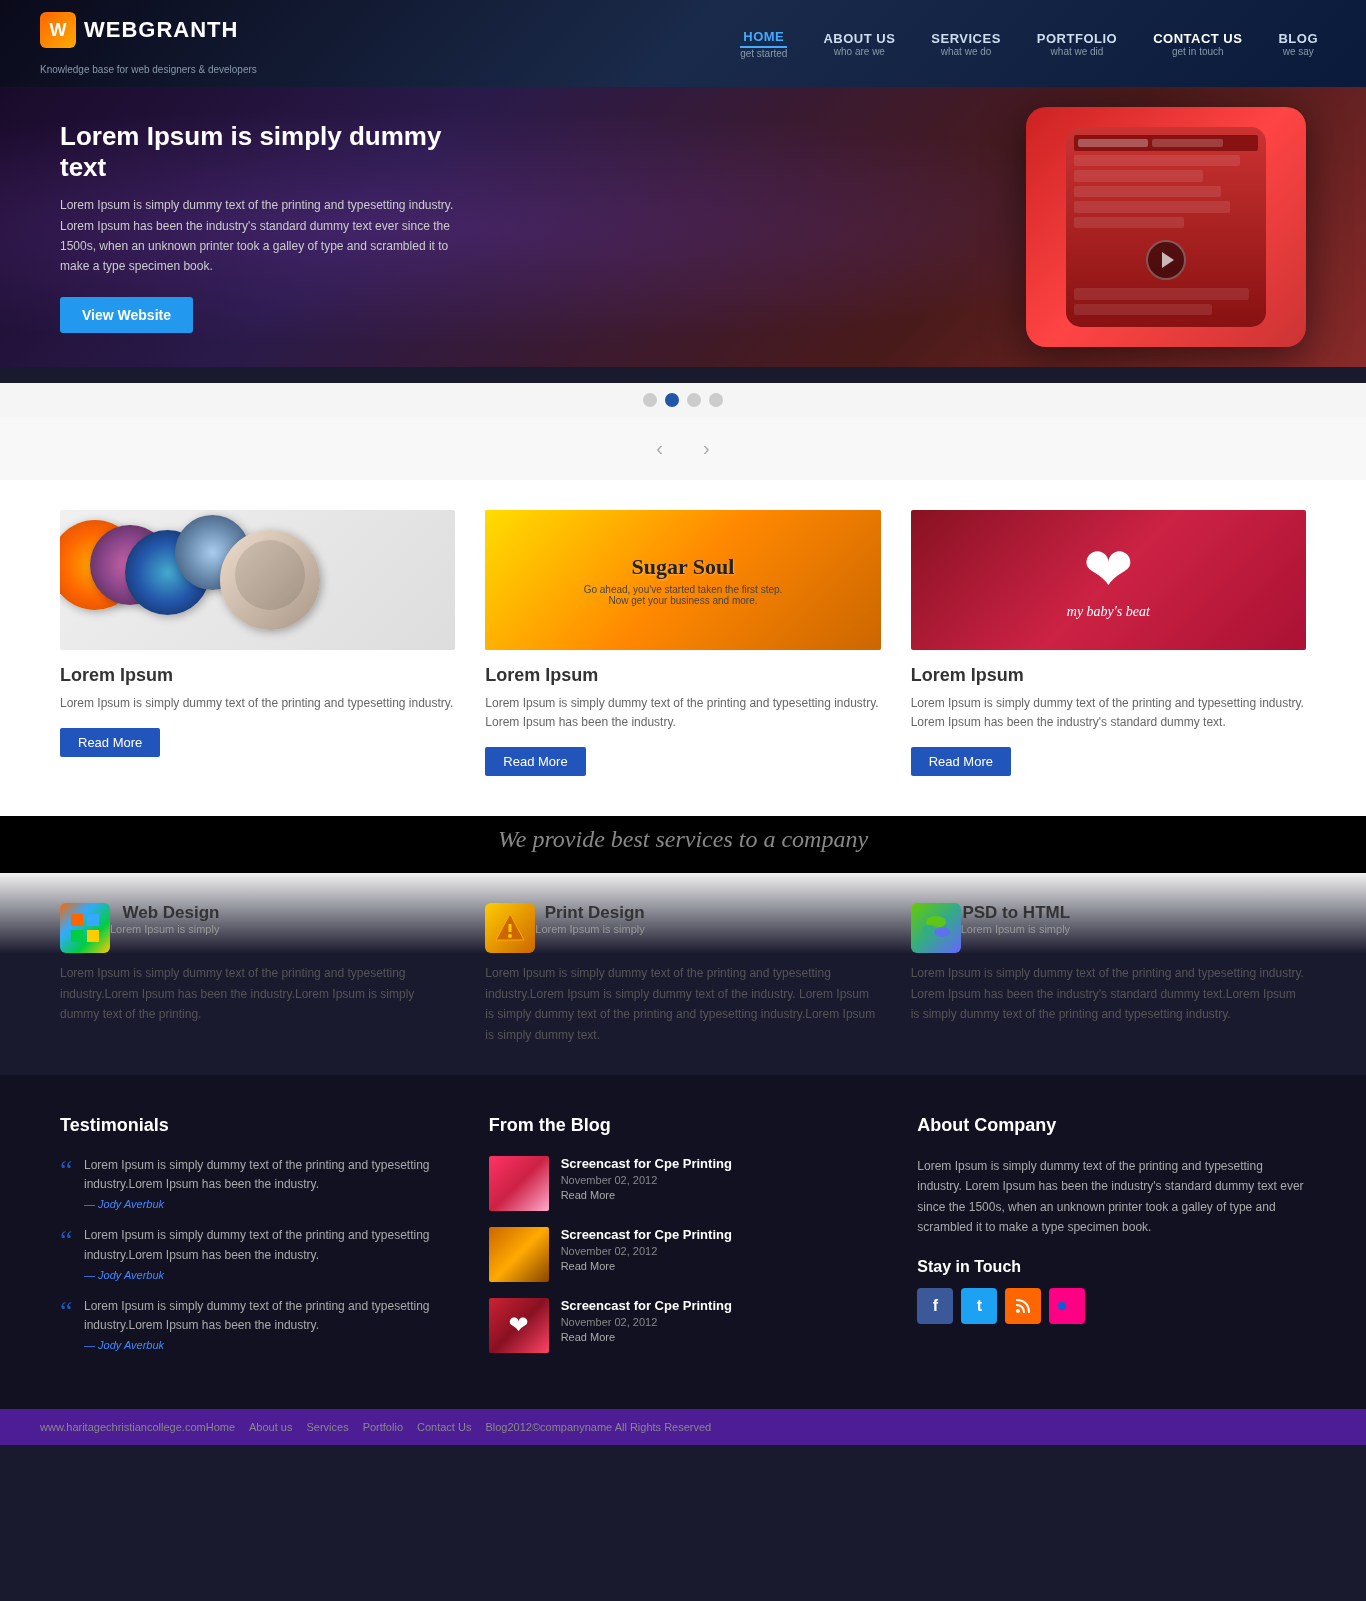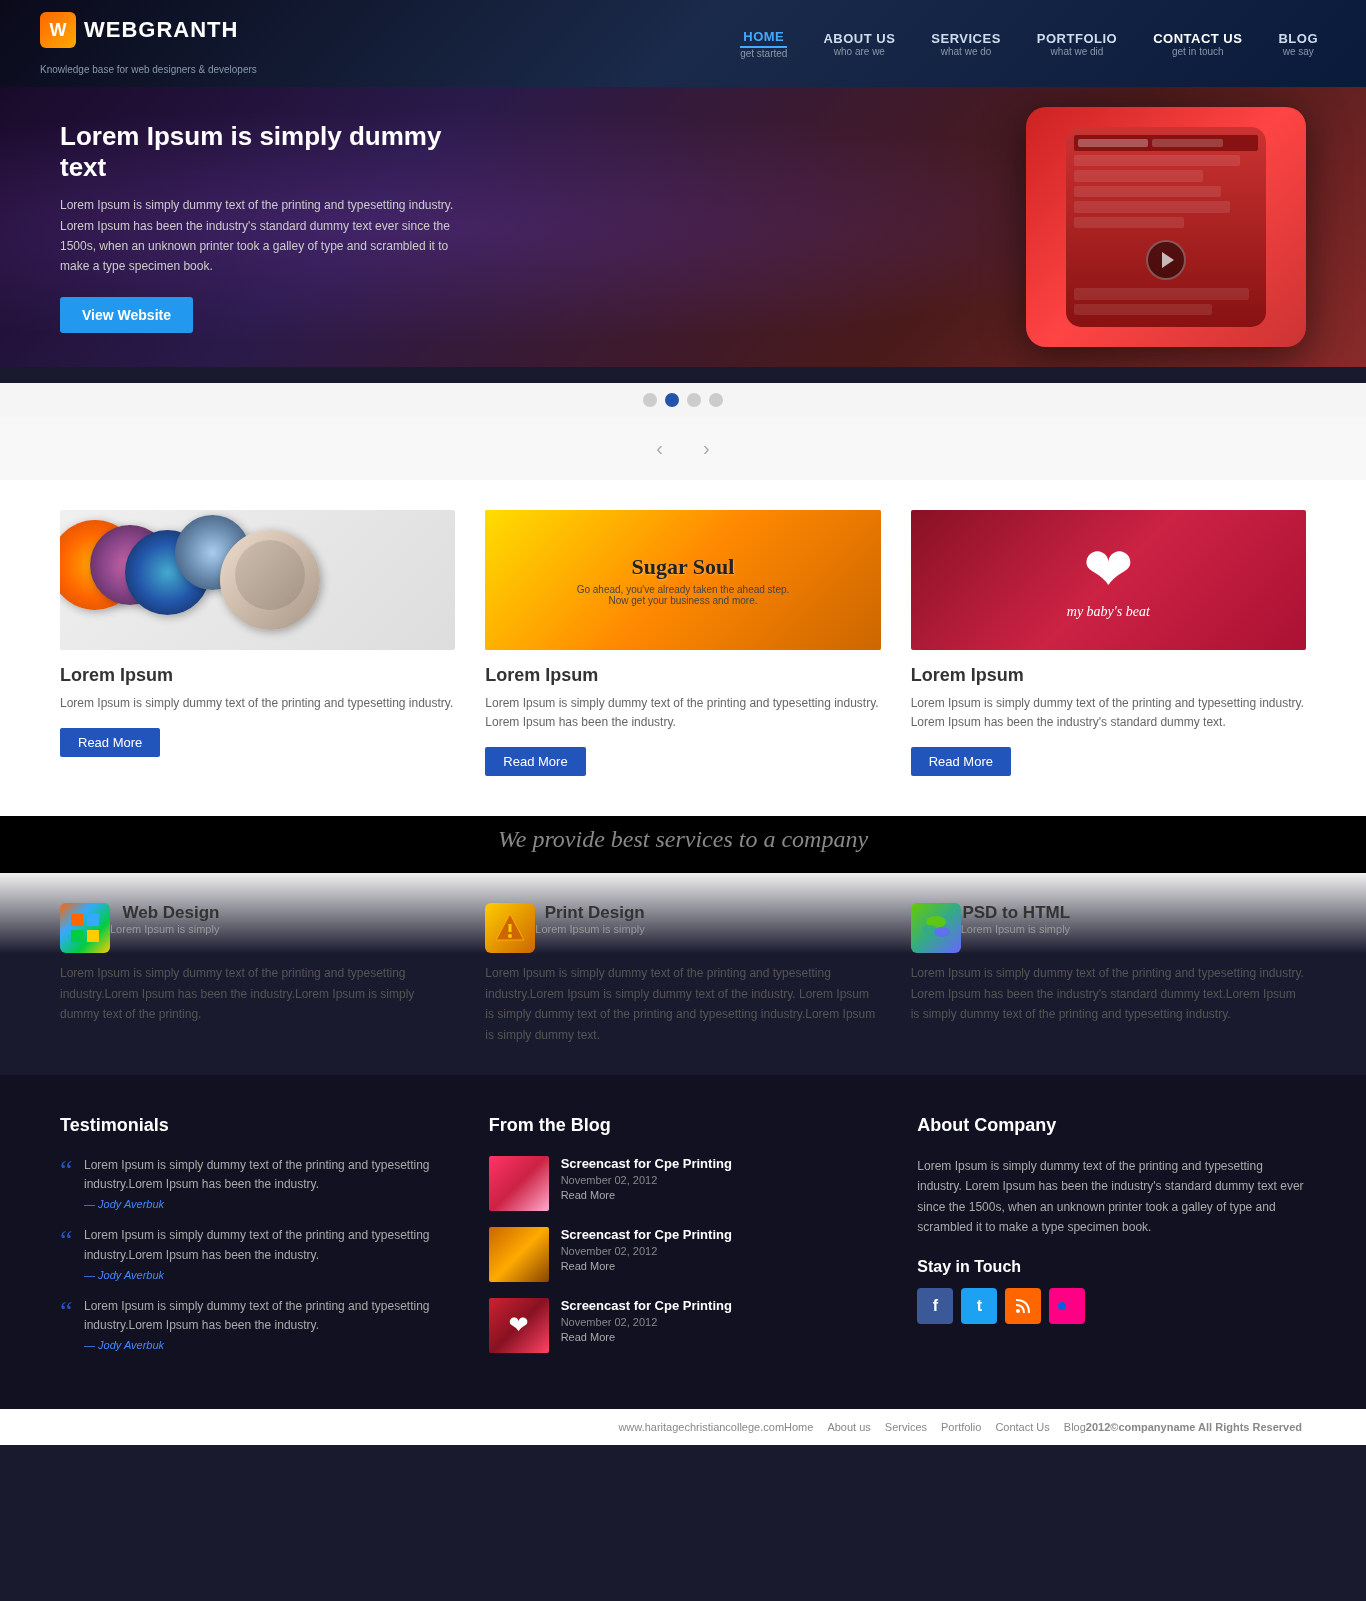--- a/index.html
+++ b/index.html
@@ -88,25 +88,25 @@
     .about-text { font-size: 12px; color: #aaaaaa; line-height: 1.7; margin-bottom: 20px; }
     .stay-touch-title { color: white; font-size: 16px; font-weight: bold; margin-bottom: 12px; }
     .social-icons { display: flex; gap: 8px; }
     .social-icon { width: 36px; height: 36px; display: flex; align-items: center; justify-content: center; font-weight: bold; font-size: 16px; color: white; border-radius: 4px; cursor: pointer; }
     .social-facebook { background: #3b5998; }
     .social-twitter { background: #1da1f2; }
     .social-rss { background: #ff6600; }
     .social-flickr { background: #ff0084; }
 
     
-    .footer-bar { background: #ffffff; padding: 12px 64px; display: flex; justify-content: flex-end; align-items: center; }
+    .footer-bar { background: #4c1d95; padding: 12px 40px; display: flex; justify-content: flex-start; align-items: center; }
     .footer-url { color: #888; font-size: 11px; }
     .footer-links { display: flex; gap: 14px; }
     .footer-link { color: #888; font-size: 11px; cursor: pointer; }
-    .footer-copy { color: #888; font-size: 11px; font-weight: bold; }
+    .footer-copy { color: #888; font-size: 11px; }
 
     
     .img-cds { background: linear-gradient(135deg, #f0f0f0, #dddddd); display: flex; align-items: center; justify-content: center; position: relative; overflow: hidden; }
     .img-music { background: linear-gradient(135deg, #ffdd00, #ff8800, #ffcc00); }
     .img-baby { background: linear-gradient(135deg, #881122, #cc2244, #aa1133); display: flex; align-items: center; justify-content: center; }
   </style>
 </head>
 <body>
 
 <header class="header">
@@ -207,21 +207,21 @@
       <h3 class="portfolio-title">Lorem Ipsum</h3>
       <p class="portfolio-desc">Lorem Ipsum is simply dummy text of the printing and typesetting industry.</p>
       <button class="read-more-btn">Read More</button>
     </div>
 
     <div class="portfolio-item">
       <div class="portfolio-img-placeholder img-music" style="display:flex;align-items:center;justify-content:center;position:relative;overflow:hidden;">
         <div style="position:absolute;top:0;left:0;right:0;bottom:0;background:linear-gradient(135deg,#ffdd00,#ff8800,#cc6600);"></div>
         <div style="position:relative;z-index:1;text-align:center;">
           <div style="font-family:Georgia,serif;font-size:22px;font-weight:bold;color:#222;text-shadow:1px 1px 2px rgba(255,255,255,0.3);">Sugar Soul</div>
-          <div style="font-size:10px;color:#444;margin-top:4px;">Go ahead, you've already taken the ahead step.</div>
+          <div style="font-size:10px;color:#444;margin-top:4px;">Go ahead, you've started taken the first step.</div>
           <div style="font-size:10px;color:#444;">Now get your business and more.</div>
         </div>
       </div>
       <h3 class="portfolio-title">Lorem Ipsum</h3>
       <p class="portfolio-desc">Lorem Ipsum is simply dummy text of the printing and typesetting industry. Lorem Ipsum has been the industry.</p>
       <button class="read-more-btn">Read More</button>
     </div>
 
     <div class="portfolio-item">
       <div class="portfolio-img-placeholder img-baby">

